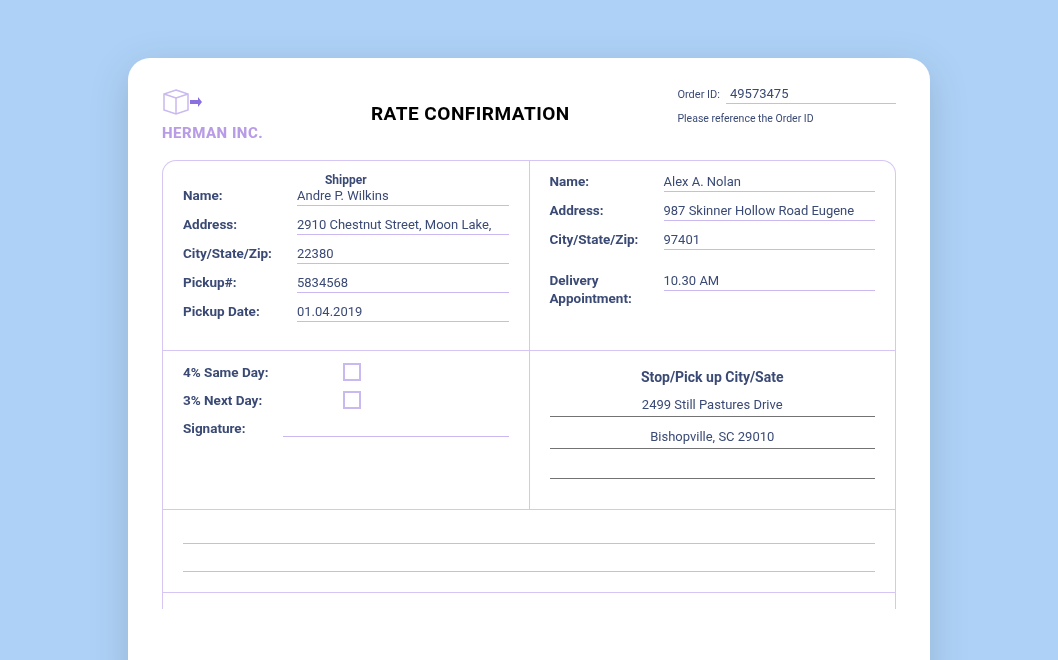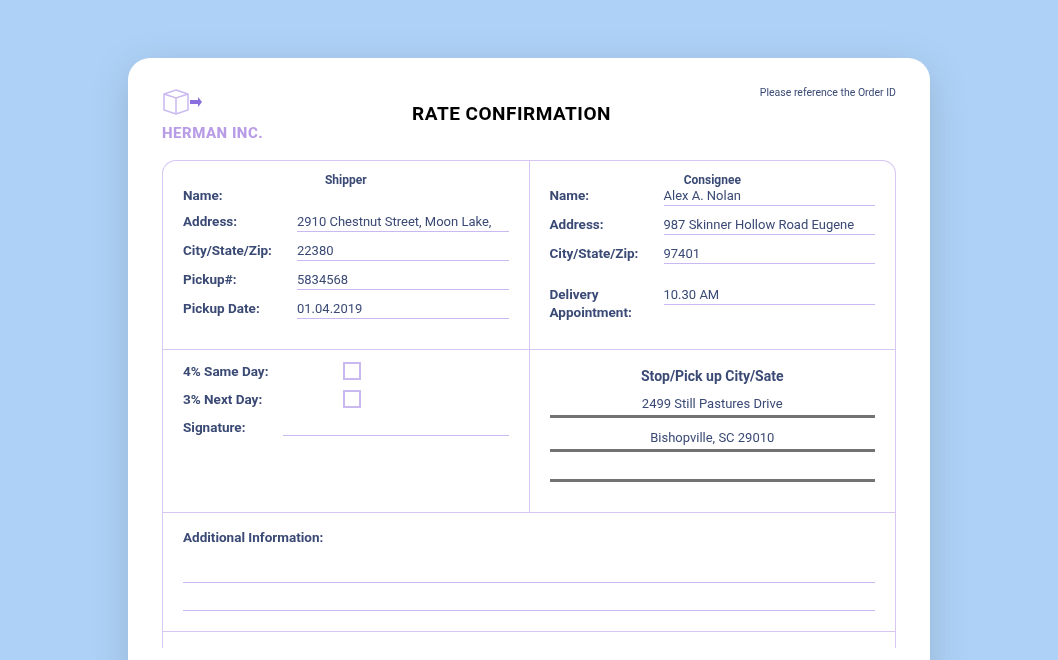--- a/index.html
+++ b/index.html
@@ -155,21 +155,21 @@
 }
 .stop-title {
   text-align: center;
   font-size: 14px;
   font-weight: 700;
   color: #3a4a75;
   margin-top: 6px;
   margin-bottom: 12px;
 }
 .stop-line {
-  border-bottom: 3px solid #737373;
+  border-bottom: 1px solid #737373;
   text-align: center;
   font-size: 13px;
   color: #3a4a75;
   padding-bottom: 4px;
   margin-bottom: 12px;
   min-height: 18px;
 }
 .addinfo-col {
   padding: 16px 20px 10px 20px;
 }
@@ -211,50 +211,54 @@
             <path d="M14 4 L26 8 L26 24 L14 28 L2 24 L2 8 Z"></path>
             <path d="M2 8 L14 12 L26 8"></path>
             <path d="M14 12 L14 28"></path>
           </g>
           <path d="M28 14 L36 14 L36 11 L40 16 L36 21 L36 18 L28 18 Z" fill="#8a6fe0"></path>
         </svg>
         <div class="company-name">HERMAN INC.</div>
       </div>
       <div class="title">RATE CONFIRMATION</div>
       <div class="order-block">
+        <div class="order-row">
+          <span>Order ID:</span>
+          <span class="order-val">49573475</span>
+        </div>
         <div class="order-note">Please reference the Order ID</div>
       </div>
     </div>
 
     <div class="form">
       <div class="row2">
         <div class="col border-r">
           <div class="section-title">Shipper</div>
           <div class="field">
             <span class="field-label">Name:</span>
+            <span class="field-val">Andre P. Wilkins</span>
           </div>
           <div class="field">
             <span class="field-label">Address:</span>
             <span class="field-val">2910 Chestnut Street, Moon Lake,</span>
           </div>
           <div class="field">
             <span class="field-label">City/State/Zip:</span>
             <span class="field-val">22380</span>
           </div>
           <div class="field">
             <span class="field-label">Pickup#:</span>
             <span class="field-val">5834568</span>
           </div>
           <div class="field">
             <span class="field-label">Pickup Date:</span>
             <span class="field-val">01.04.2019</span>
           </div>
         </div>
         <div class="col">
-          <div class="section-title">Consignee</div>
           <div class="field">
             <span class="field-label">Name:</span>
             <span class="field-val">Alex A. Nolan</span>
           </div>
           <div class="field">
             <span class="field-label">Address:</span>
             <span class="field-val">987 Skinner Hollow Road Eugene</span>
           </div>
           <div class="field">
             <span class="field-label">City/State/Zip:</span>
@@ -288,21 +292,20 @@
           <div class="stop-title">Stop/Pick up City/Sate</div>
           <div class="stop-line">2499 Still Pastures Drive</div>
           <div class="stop-line">Bishopville, SC 29010</div>
           <div class="stop-line"></div>
         </div>
       </div>
 
       <div class="hr"></div>
 
       <div class="addinfo-col">
-        <div class="addinfo-label">Additional Information:</div>
         <div class="blank-line"></div>
         <div class="blank-line"></div>
       </div>
 
       <div class="hr"></div>
 
       <div class="commodity-row">
         <div class="commodity-left">
           
         </div>

